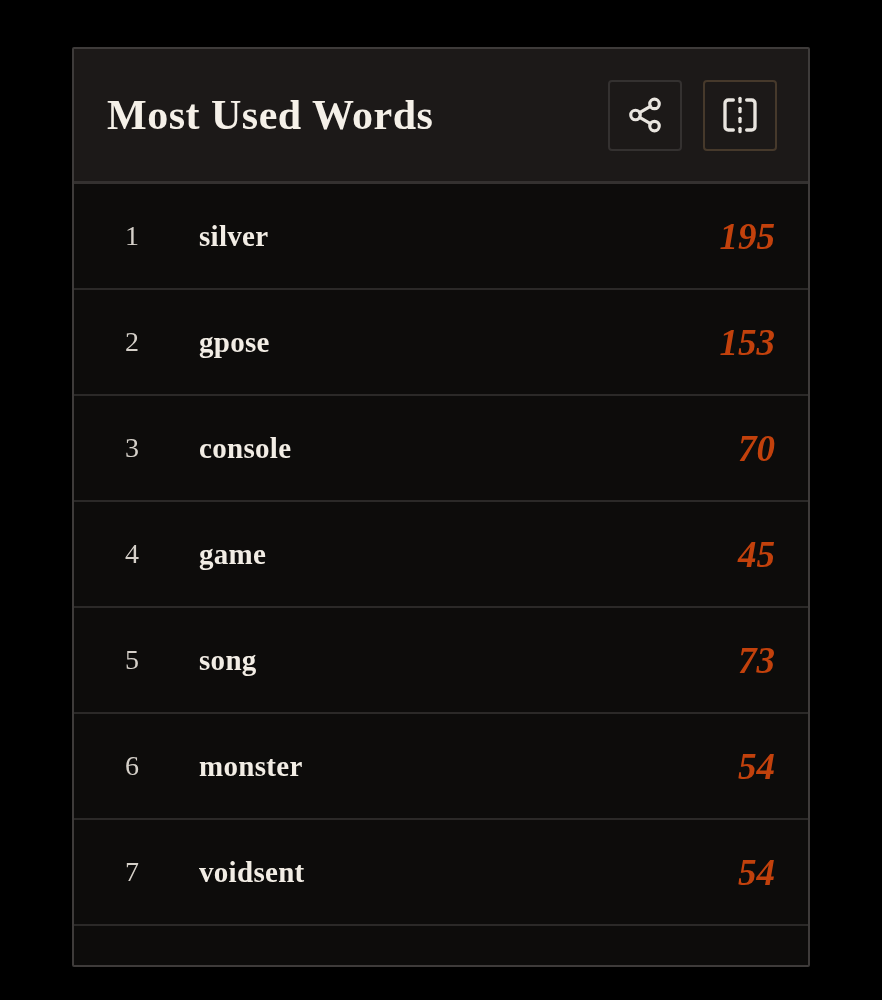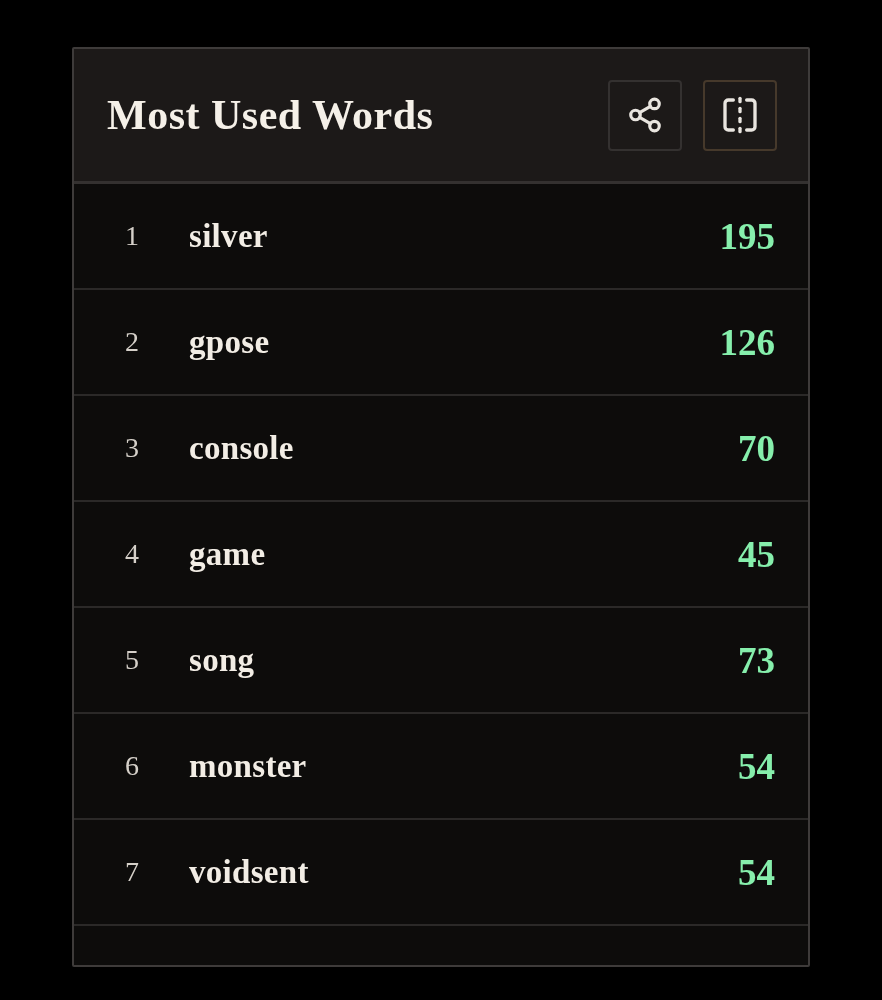--- a/index.html
+++ b/index.html
@@ -67,31 +67,32 @@
     align-items: center;
     padding: 0 33px 0 51px;
   }
   .rank {
     width: 38px;
     font-size: 28px;
     font-weight: normal;
     color: #d5d0c9;
   }
   .word {
-    margin-left: 26px;
-    font-size: 33px;
+    margin-left: 36px;
+    font-size: 29px;
     font-weight: bold;
     color: #f2ede5;
     letter-spacing: 0.3px;
   }
   .count {
     margin-left: auto;
     font-size: 37px;
     font-weight: bold;
-    color: #86efac;
+    color: #c2410c;
+    font-style: italic;
   }
   .partial-row {
     height: 22px;
     background: #0d0c0b;
   }
 </style>
 </head>
 <body>
 
 <div class="page">
@@ -132,21 +133,21 @@
     <ol class="word-list">
   <li class="word-row">
     <span class="rank">1</span>
     <span class="word">silver</span>
     <span class="count">195</span>
   </li>
 
   <li class="word-row">
     <span class="rank">2</span>
     <span class="word">gpose</span>
-    <span class="count">126</span>
+    <span class="count">153</span>
   </li>
 
   <li class="word-row">
     <span class="rank">3</span>
     <span class="word">console</span>
     <span class="count">70</span>
   </li>
 
   <li class="word-row">
     <span class="rank">4</span>

